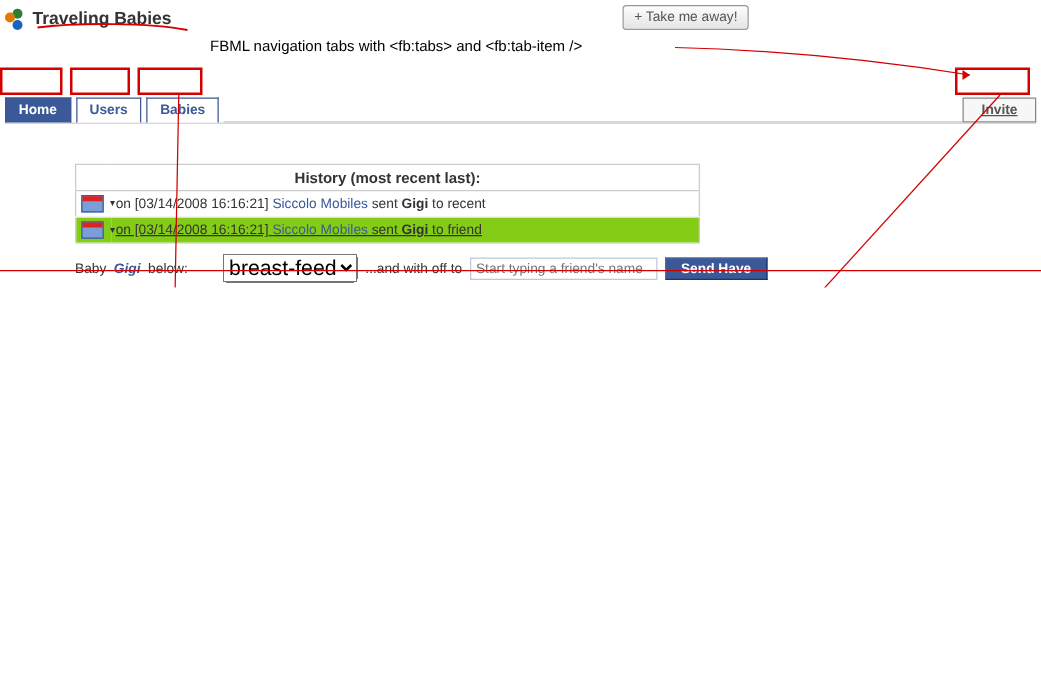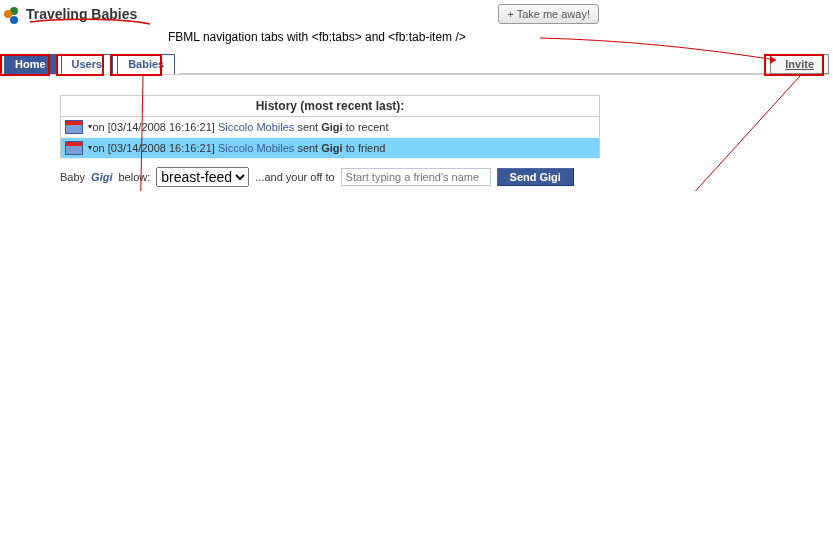--- a/index.html
+++ b/index.html
@@ -19,40 +19,40 @@
   .icon-babies::before { content:""; position:absolute; width:8px; height:8px; border-radius:50%; background:#e07b00; left:0; top:4px; box-shadow: 6px -3px 0 #2e7d32, 6px 6px 0 #1565c0; }
   .app-title { font-size:14px; font-weight:bold; color:#333; }
   .take-away-btn { margin-left:auto; margin-right:230px; background:linear-gradient(#fdfdfd,#e4e4e4); border:1px solid #999; border-radius:3px; padding:3px 8px; font-size:11px; font-weight:normal; color:#555; cursor:pointer; }
   .take-away-btn::before { content:"+ "; }
 
   .anno-caption { position:absolute; left:168px; top:30px; font-family: Verdana, sans-serif; font-size:12px; color:#000; }
 
   
   .tabs { display:flex; border-bottom:1px solid #ccc; margin-top:30px; }
   .tabs .spacer { flex:1; border-bottom:1px solid #ccc; }
-  .tab { border:1px solid #3b5998; border-bottom:none; padding:3px 10px; margin-right:4px; background:#fff; color:#3b5998; font-weight:bold; cursor:pointer; font-size:11px; }
+  .tab { border:1px solid #3b5998; border-bottom:none; padding:3px 10px; margin-right:4px; background:#fff; color:#3b5998; font-weight:bold; cursor:pointer; font-size:11px;margin-top:24px; }
   .tab.sel { background:#3b5998; color:#fff; }
   .tab.right { margin-right:0;text-decoration:underline; }
   .tab.grey { border:1px solid #898989; color:#555; background:#f7f7f7; padding:3px 14px; }
 
   
   .red-box { position:absolute; border:2px solid #d40000; pointer-events:none; }
 
   
-  .history-wrap { margin:20px 0 0 56px; width:540px; }
+  .history-wrap { margin:32px 0 0 56px; width:500px; }
   .history-tbl { width:100%; border:1px solid #ccc; border-collapse:collapse; background:#fff; }
   .history-tbl th { background:#fff; font-weight:bold; text-align:center; padding:3px; border-bottom:1px solid #ccc; font-size:12px; }
   .history-tbl td { padding:3px 4px; border-bottom:1px solid #eee; font-size:11px; }
-  .hrow-alt { background:#7dd3fc; }
+  .hrow-alt { background:#84cc16;text-decoration:underline; }
   .mini-cal { display:inline-block; width:18px; height:14px; background:#7b9ed6; border:1px solid #3b5998; position:relative; vertical-align:middle; }
   .mini-cal::before { content:""; position:absolute; top:0; left:0; right:0; height:4px; background:#d22; }
   .mini-cal::after { content:"▾"; position:absolute; right:-10px; top:1px; font-size:8px; color:#333; }
 
   .needs-row { margin:8px 0 0 56px; display:flex; align-items:center; gap:6px; font-size:11px; }
-  .needs-row select { font-size:14px; }
+  .needs-row select { font-size:17px;margin-left:22px; }
   .needs-row input[type=text] { font-size:11px; padding:2px 4px; width:150px; border:1px solid #bdc7d8; color:#777; }
   .fb-btn { background:#3b5998; color:#fff; border:1px solid #1a356e; border-top-color:#4e6aa3; border-left-color:#4e6aa3; padding:2px 12px; font-size:11px; font-weight:bold; cursor:pointer; }
   .baby-name { color:#3b5998; font-style:italic; font-weight:bold; }
 
   
   .red-hr { position:absolute; left:0; right:0; top:216px; height:0; border-top:1px solid #d40000; }
 
   
   .inset1 { position:absolute; left:48px; top:236px; width:478px; height:78px; border:2px solid #d40000; background:#fff; padding:6px 10px 0 10px; }
   .inset1 .caption { text-align:center; font-size:11px; margin-top:6px; }
@@ -140,23 +140,23 @@
     </table>
 </div>
 
 <div class="needs-row">
   <span>Baby </span>
   <span class="baby-name">Gigi</span>
   <span> below:</span>
   <select>
     <option>breast-feed</option>
   </select>
-  <span>...and your off to</span>
+  <span>...and with off to</span>
   <input type="text" placeholder="Start typing a friend's name" style="">
-  <button class="fb-btn">Send Gigi</button>
+  <button class="fb-btn">Send Have</button>
 </div>
 
 <div class="red-hr"></div>
 
 <div class="inset1">
   <div class="mini-tabs">
     <div class="tab">Home</div>
     <div class="tab">Users</div>
     <div class="tab sel">Babies</div>
     <div class="spacer"></div>

